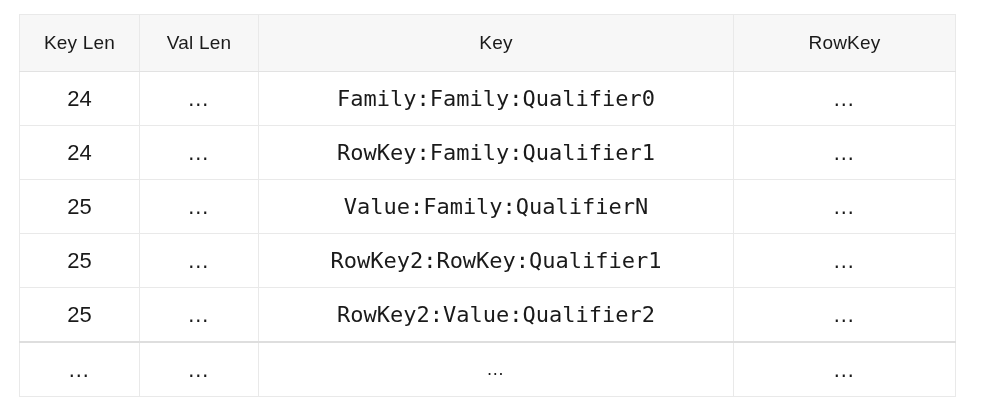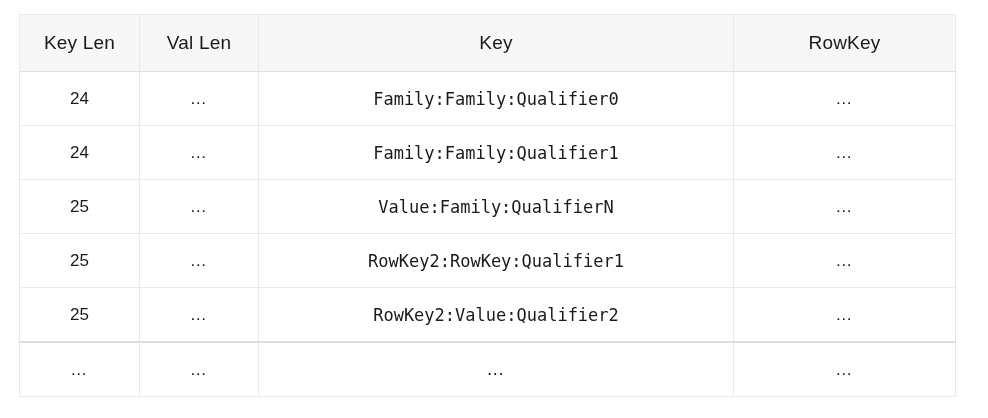--- a/index.html
+++ b/index.html
@@ -56,21 +56,21 @@
     background: #f7f7f7;
     height: 56px;
     font-size: 19px;
     font-family: "Liberation Sans", sans-serif;
     border-bottom: 1px solid #e2e2e2;
     letter-spacing: 0.2px;
   }
 
   table.kv-table tbody td {
     height: 53px;
-    font-size: 17px;
+    font-size: 22px;
     background: #ffffff;
   }
 
   td.mono,
   td.cell-key {
     font-family: "DejaVu Sans Mono", monospace;
     font-size: 17px;
     letter-spacing: 0px;
   }
 
@@ -121,21 +121,21 @@
         <tr>
           <td class="cell-num">24</td>
           <td class="cell-ellipsis">…</td>
           <td class="cell-key">Family:Family:Qualifier0</td>
           <td class="cell-ellipsis">…</td>
         </tr>
 
         <tr>
           <td class="cell-num">24</td>
           <td class="cell-ellipsis">…</td>
-          <td class="cell-key">Family:Family:Qualifier1</td>
+          <td class="cell-key">RowKey:Family:Qualifier1</td>
           <td class="cell-ellipsis">…</td>
         </tr>
 
         <tr>
           <td class="cell-num">25</td>
           <td class="cell-ellipsis">…</td>
           <td class="cell-key">Value:Family:QualifierN</td>
           <td class="cell-ellipsis">…</td>
         </tr>
 

